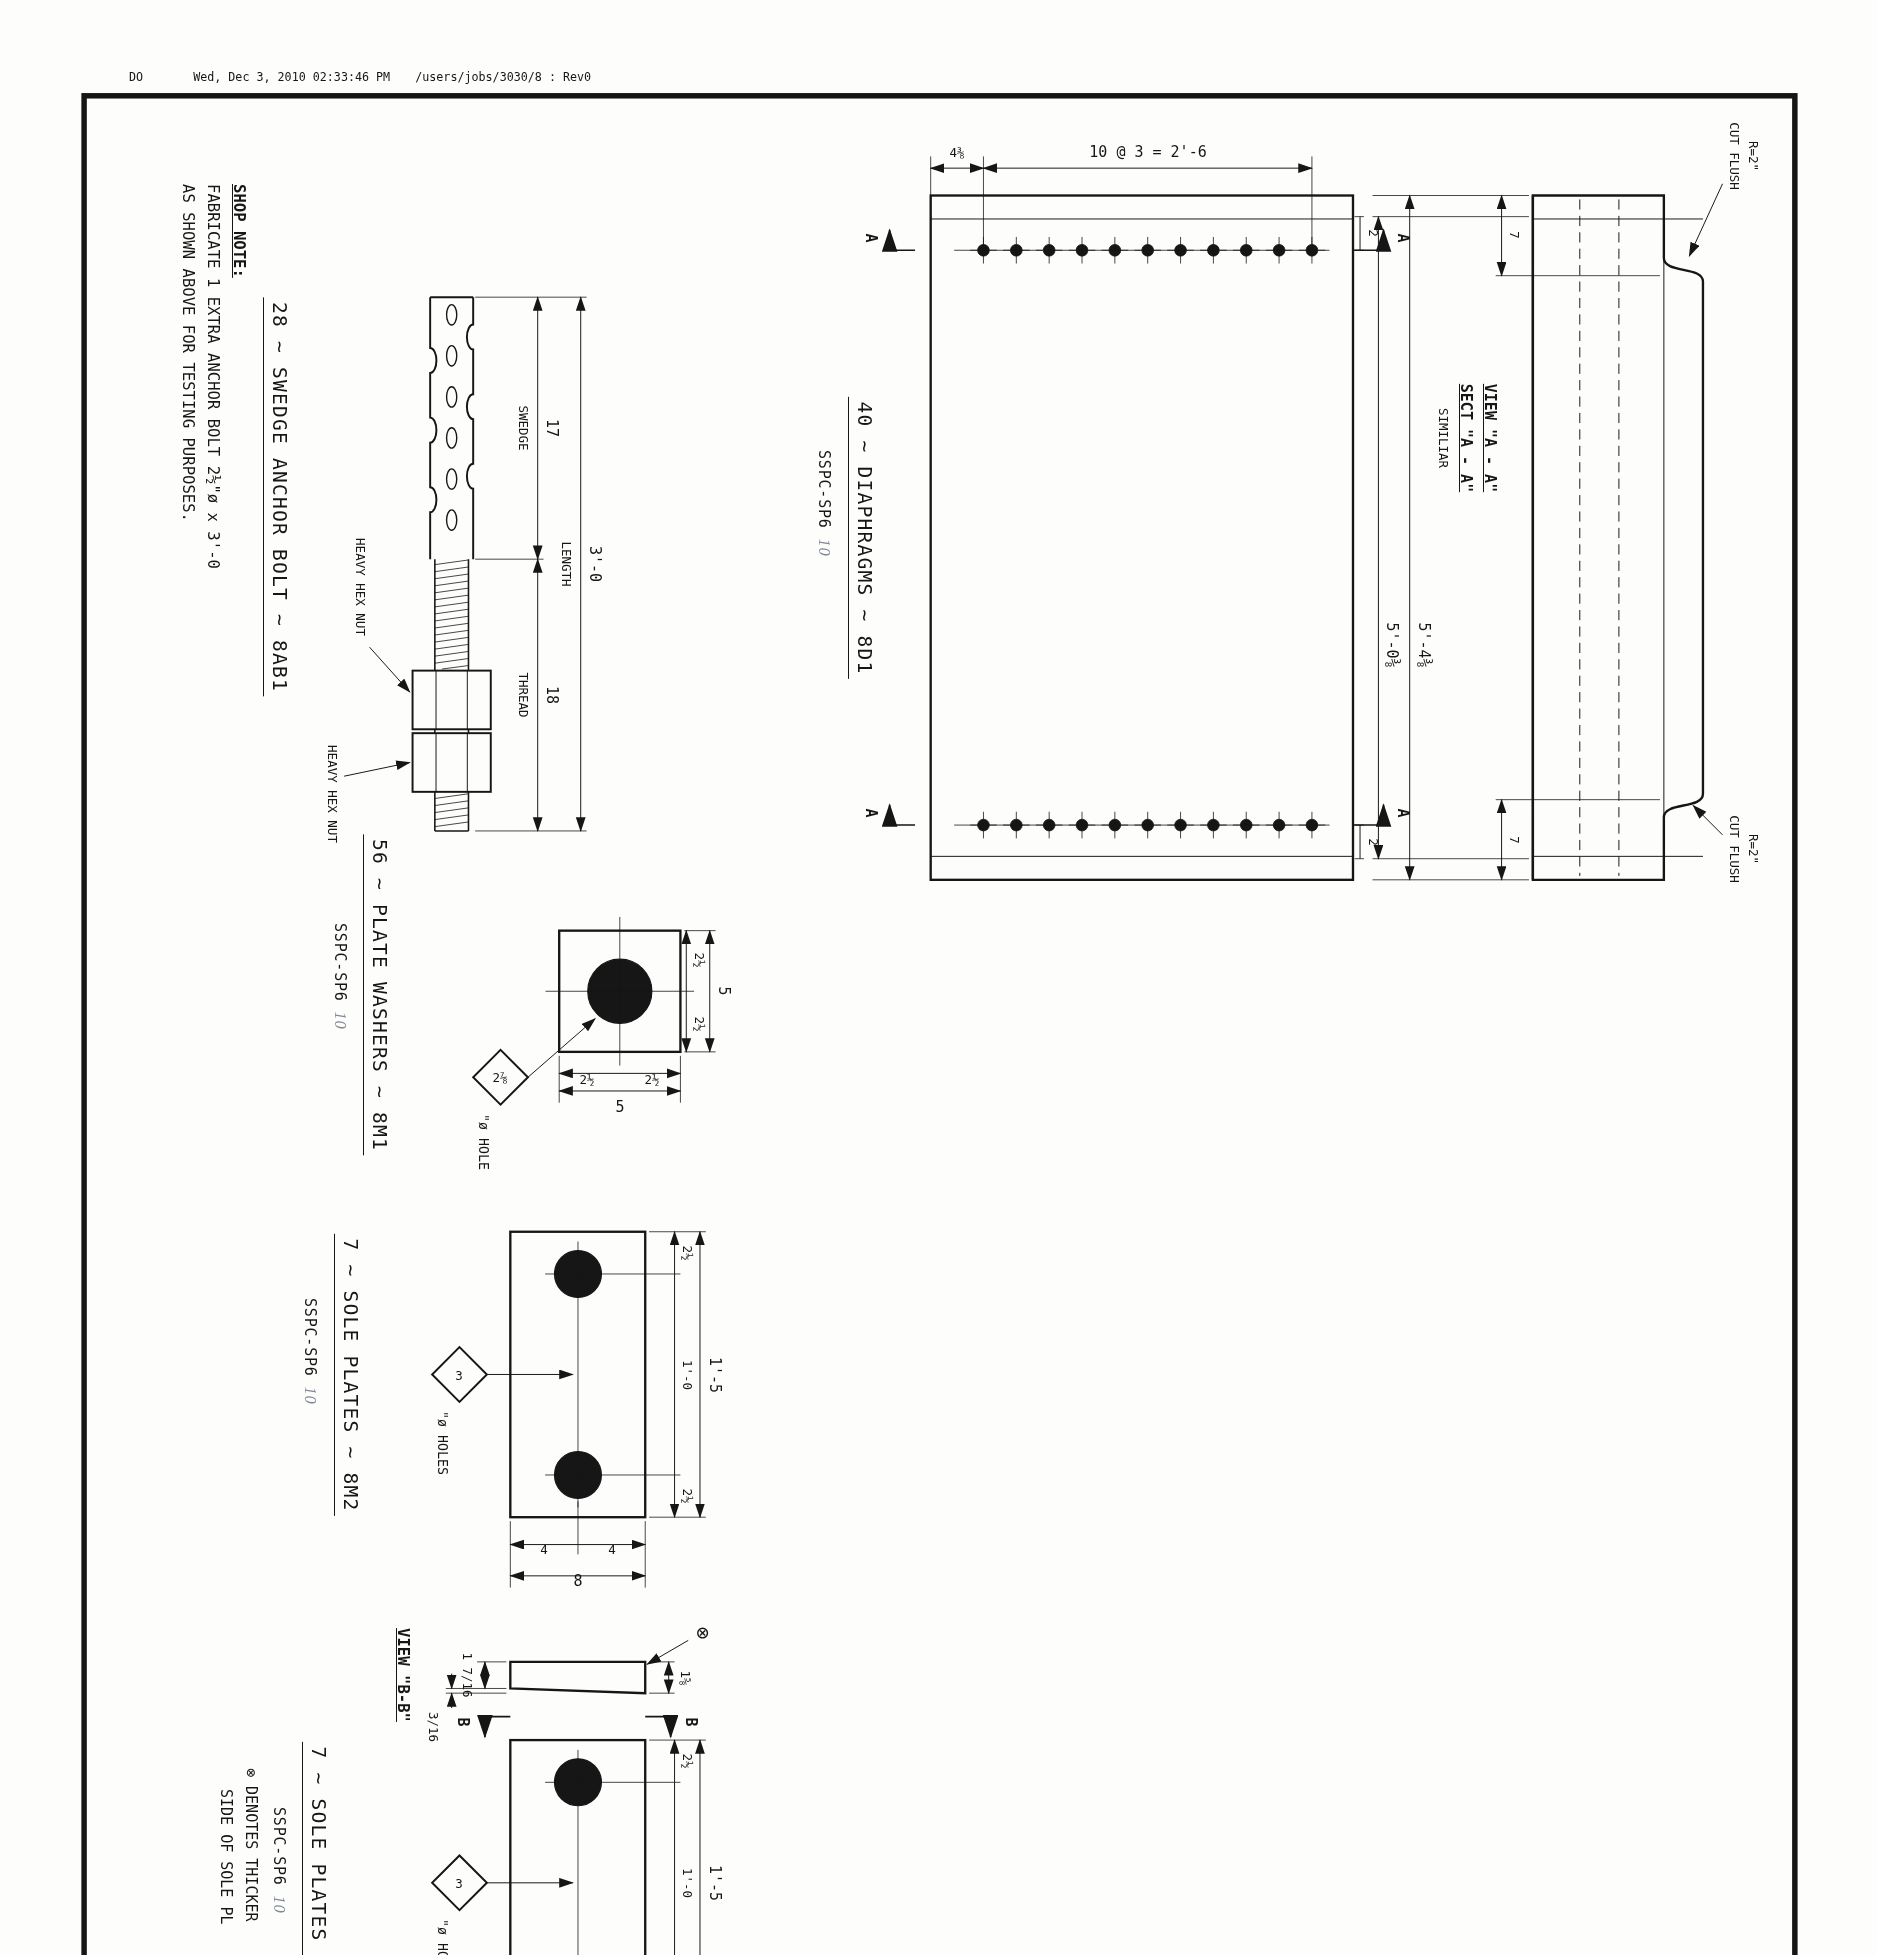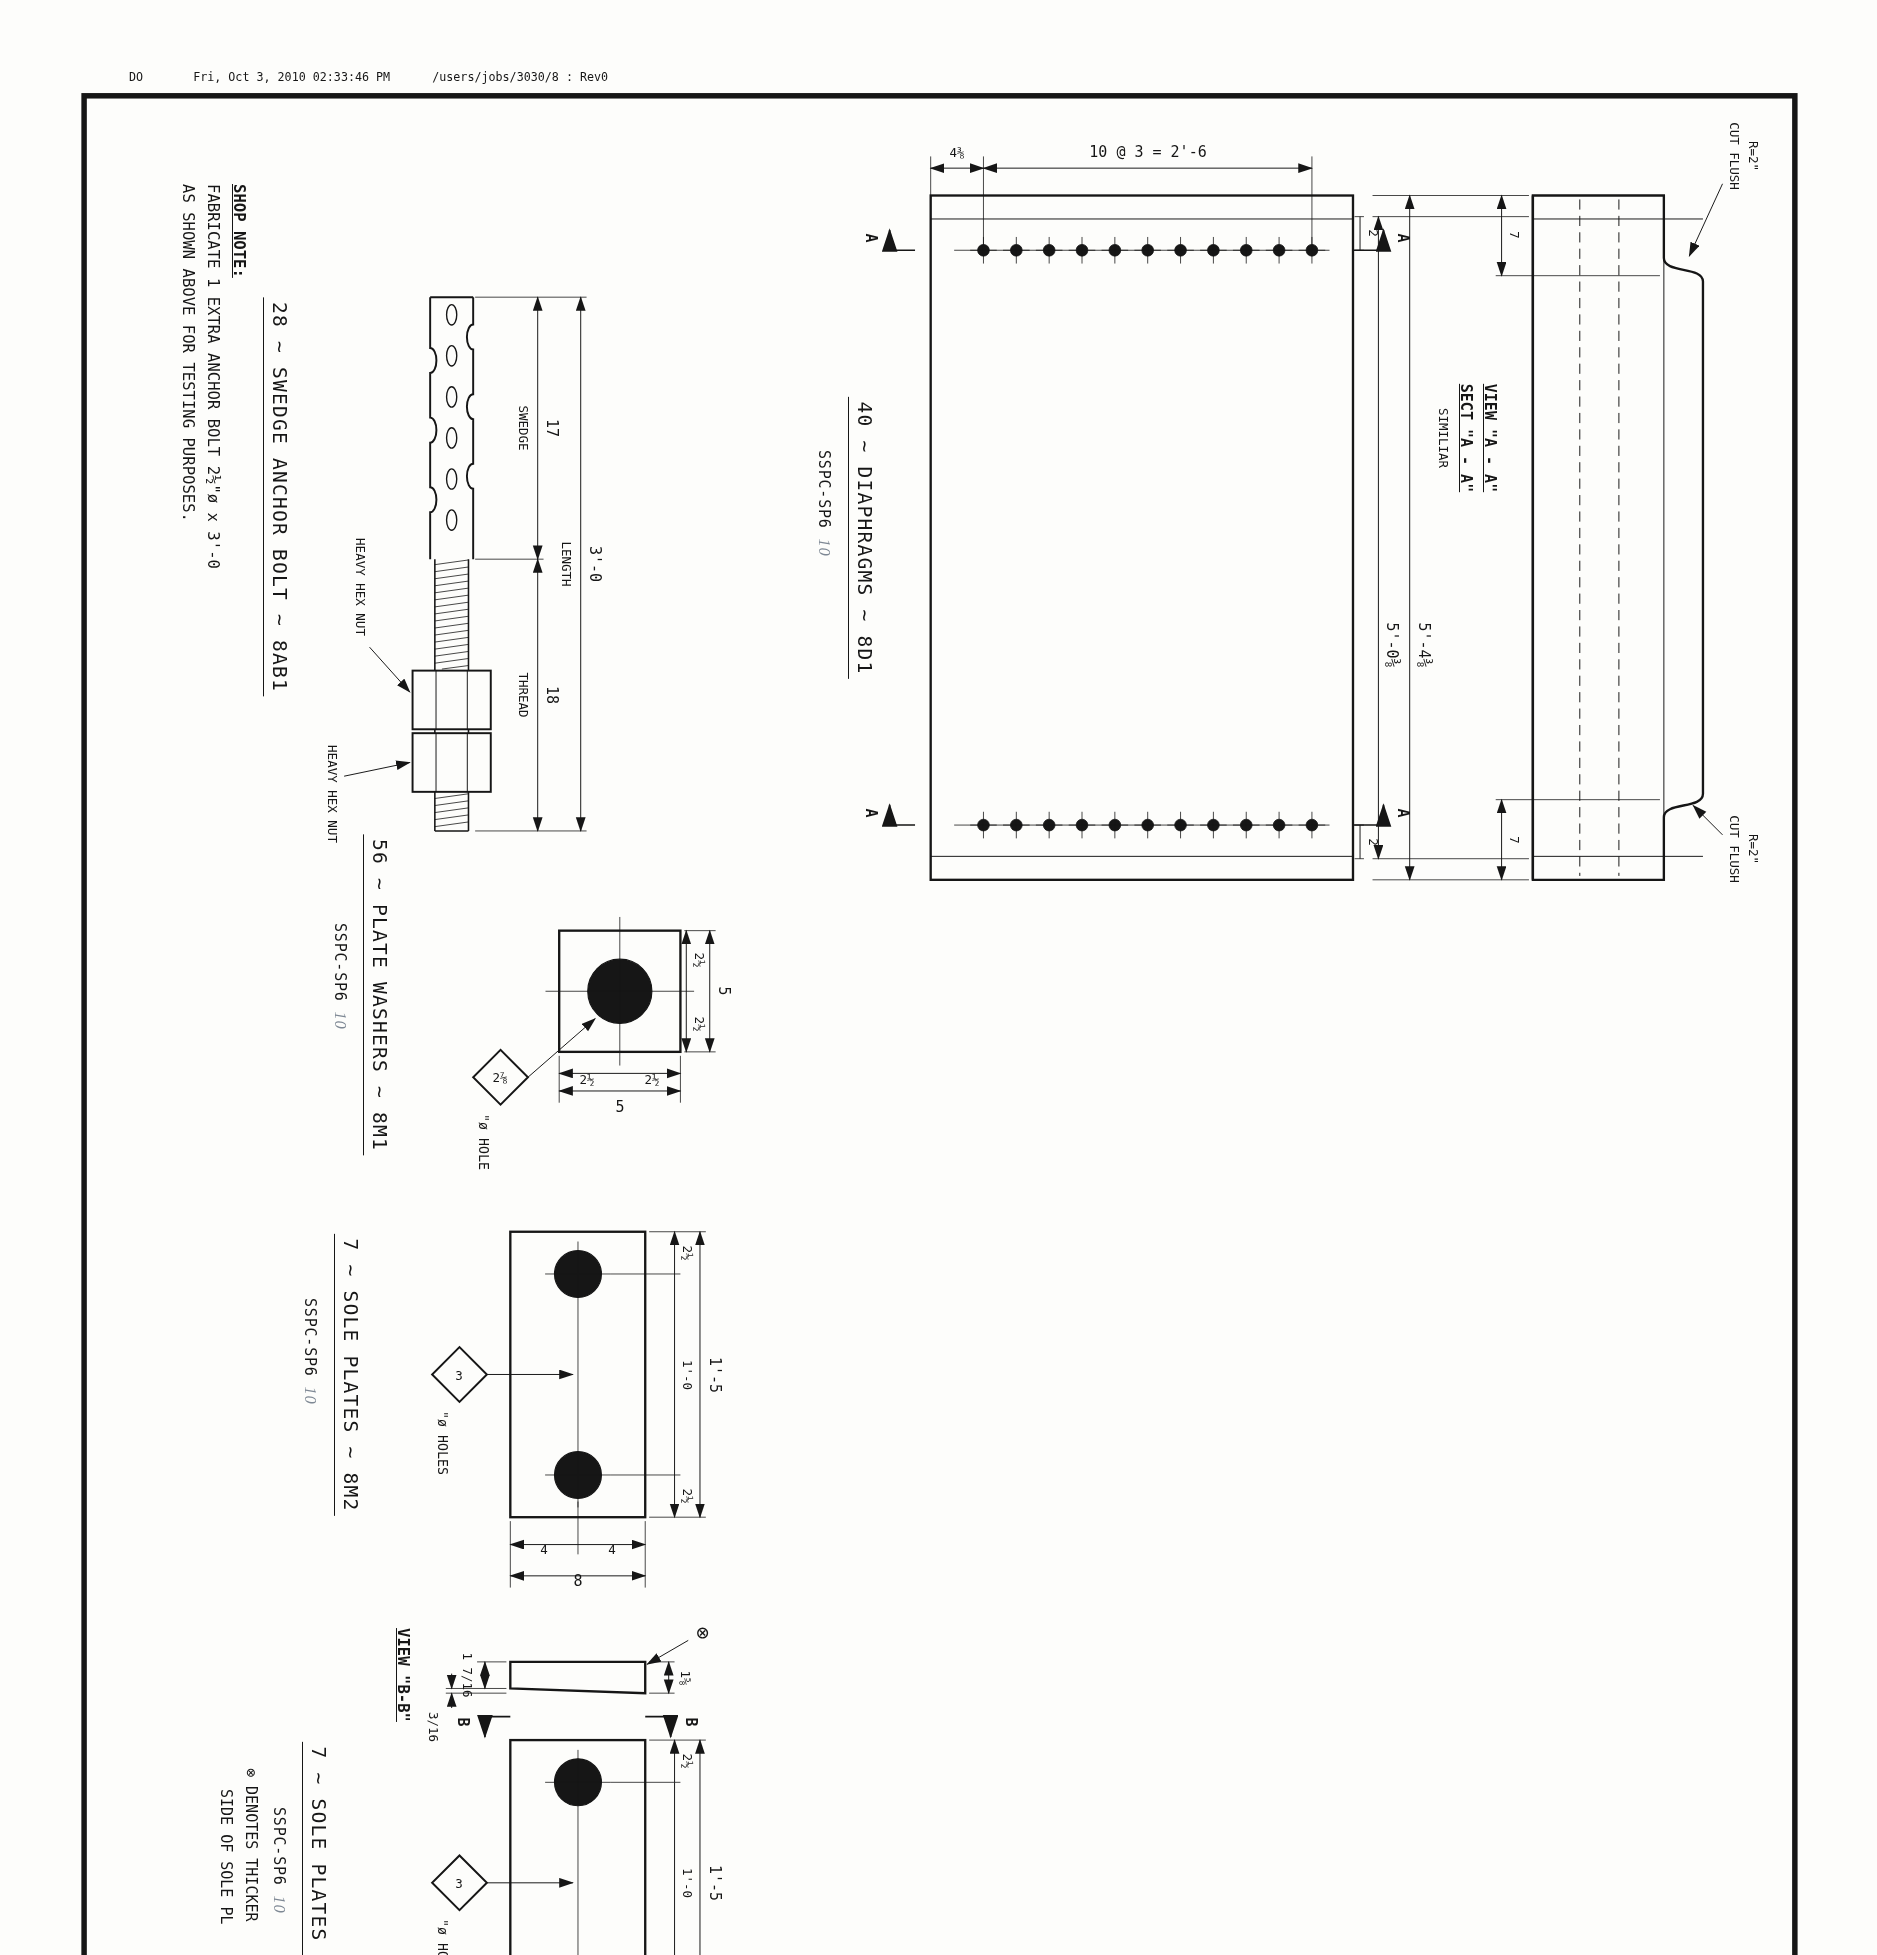--- a/index.html
+++ b/index.html
@@ -21,22 +21,22 @@
   .hand{font-family:"Liberation Serif",serif;font-style:italic;color:#7e8894;}
   
   .bom{position:absolute;left:2143px;top:106px;width:614px;font-size:11.7px;}
 </style>
 </head>
 <body>
 <div class="page">
 
 <div class="s" style="left:129px;top:70px;font-size:11.7px;white-space:nowrap;">
   <span>DO</span>
-  <span style="margin-left:43px;">Fri, Oct 3, 2010 02:33:46 PM</span>
-  <span style="margin-left:35px;">/users/jobs/3030/8 : Rev0</span>
+  <span style="margin-left:43px;">Wed, Dec 3, 2010 02:33:46 PM</span>
+  <span style="margin-left:18px;">/users/jobs/3030/8 : Rev0</span>
 </div>
 
 <div id="sheet">
 
   <svg width="2799" height="1877" viewBox="0 0 7158 4800">
     <defs>
       <marker id="ae" markerWidth="16" markerHeight="12" refX="14" refY="5" orient="auto-start-reverse">
         <path d="M0,0 L15,5 L0,10 z" fill="#161616"></path>
       </marker>
     </defs>

